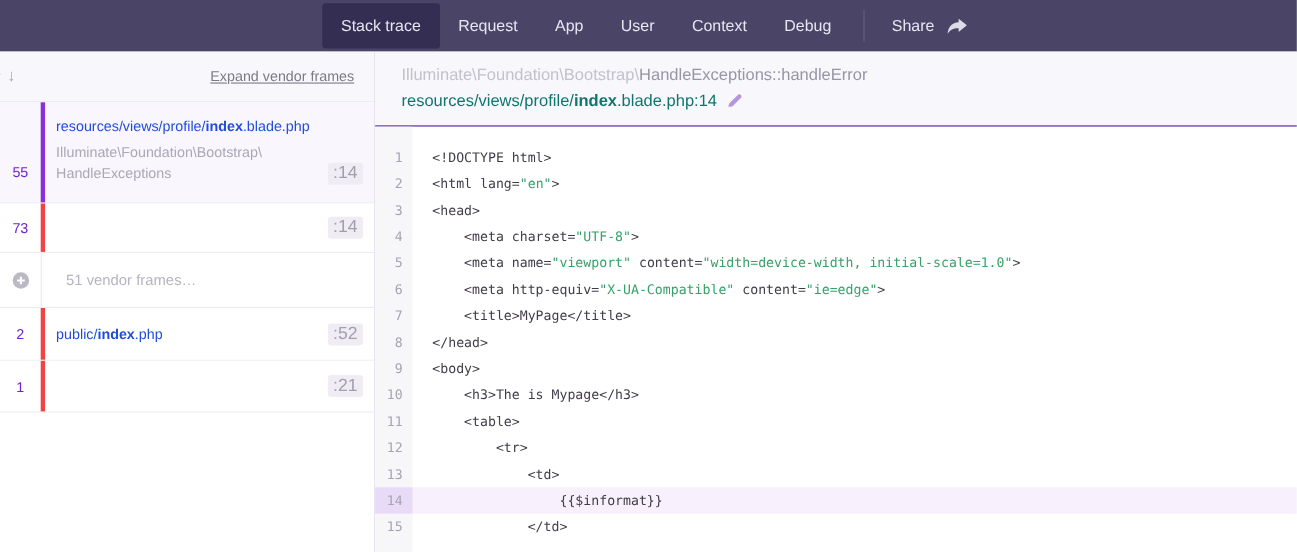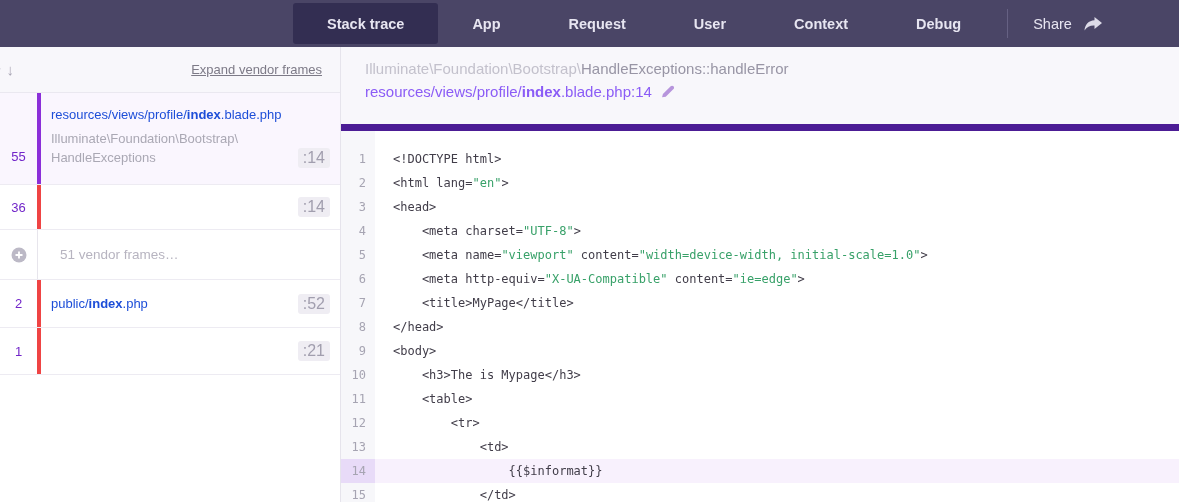--- a/index.html
+++ b/index.html
@@ -2,21 +2,21 @@
 <html><head>
 <meta charset="utf-8">
 <style>
   * { margin:0; padding:0; box-sizing:border-box; }
   html,body { width:1179px; height:502px; overflow:hidden; background:#fff;
               font-family:"Liberation Sans", sans-serif; }
 
   
   .navbar { height:47px; background:#4a4566; display:flex; align-items:stretch;
             padding-left:293px; color:#e7e5f1; font-size:14.5px; }
-  .nav-tab { display:flex; align-items:center; padding:0 34px; cursor:pointer;font-weight:bold; }
+  .nav-tab { display:flex; align-items:center; padding:0 17px; cursor:pointer; }
   .nav-tab.active { background:#332e52; border-radius:3px; margin:3px 0; }
   .nav-divider { width:1px; background:#666183; margin:9px 11px 9px 12px; }
   .share-btn { display:flex; align-items:center; gap:11px; padding:0 14px; cursor:pointer; }
   .share-btn svg { display:block; }
 
   
   .page-body { display:flex; height:455px; }
 
   
   .sidebar { width:341px; border-right:1px solid #e6e4ec; display:flex; flex-direction:column; background:#fff; }
@@ -41,25 +41,25 @@
   .frame-class { font-size:13px; color:#aaa8b4; line-height:1.45; }
   .line-badge { margin-left:auto; background:#efedf3; color:#a19eae; font-size:16px;
                 padding:1px 5px; border-radius:3px; flex:0 0 auto; }
   .row55-bottom { display:flex; margin-top:8px; }
   .row55-bottom .line-badge { align-self:flex-end; }
   .vendor-label { font-size:13.5px; color:#b7b4c0; margin-left:12px; }
   .plus-icon { display:flex; align-items:center; }
 
   
   .main { flex:1; display:flex; flex-direction:column; background:#fff; }
-  .main-header { height:84px; background:#f8f7fb; border-bottom:7px solid #4c1d95;
+  .main-header { height:68px; background:#f8f7fb; border-bottom:1px solid #4c1d95;
                  padding:13px 0 0 24px; font-size:15px; }
   .exc-line { color:#c3c1cc; margin-bottom:6px; }
   .exc-method { color:#9895a5; }
-  .file-line { color:#8b5cf6; display:flex; align-items:center; gap:8px; }
+  .file-line { color:#0f766e; display:flex; align-items:center; gap:8px; }
   .file-line b { font-weight:700; }
   .pencil { cursor:pointer; display:flex; align-items:center; }
 
   
   .code-area { flex:1; position:relative; padding-top:16px; overflow:hidden;
                font-family:"DejaVu Sans Mono", monospace; }
   .code-area::before { content:""; position:absolute; left:0; top:0; bottom:0; width:34px;
                        background:#f7f7fa; }
   .code-line { display:flex; height:24px; line-height:24px; position:relative; }
   .ln { flex:0 0 34px; text-align:right; padding-right:9px; font-size:12px; color:#a6a4b2; }
@@ -67,22 +67,22 @@
   .code-text .str { color:#38a169; }
   .code-line.hl { background:#f8f1fd; }
   .code-line.hl .ln { background:#e8dbf8; }
 </style>
 </head>
 <body>
 
 <div class="navbar">
   <div style="display:flex;align-items:stretch;">
       <div class="nav-tab active">Stack trace</div>
+      <div class="nav-tab">Request</div>
       <div class="nav-tab">App</div>
-      <div class="nav-tab">Request</div>
       <div class="nav-tab">User</div>
       <div class="nav-tab">Context</div>
       <div class="nav-tab">Debug</div>
     </div>
   <div class="nav-divider"></div>
   <div class="share-btn">
     <span>Share</span>
     <span>
       <svg width="20" height="16" viewBox="0 0 20 16">
         <path d="M11.5 1 L19 7 L11.5 13 V9.6 C7 9.4 4 10.8 1.5 14.6 C2 8.5 5.5 4.6 11.5 4.3 Z" fill="#dddbe8"></path>
@@ -109,21 +109,21 @@
           <div class="frame-content col">
             <div class="frame-file">resources/views/profile/<b>index</b>.blade.php</div>
             <div class="row55-bottom">
               <div class="frame-class">Illuminate\Foundation\Bootstrap\<br>HandleExceptions</div>
               <div class="line-badge">:14</div>
             </div>
           </div>
         </div>
         <div class="frame-row" style="height: 45px;">
           <div class="num-col">
-            <span>36</span>
+            <span>73</span>
           </div>
           <div class="frame-content">
             <div class="line-badge">:14</div>
           </div>
         </div>
         <div class="frame-row vendor" style="height: 50px;">
           <div class="num-col">
             <div class="plus-icon">
               <svg width="16" height="16" viewBox="0 0 16 16">
                 <circle cx="8" cy="8" r="7.5" fill="#bcb9c6"></circle>

